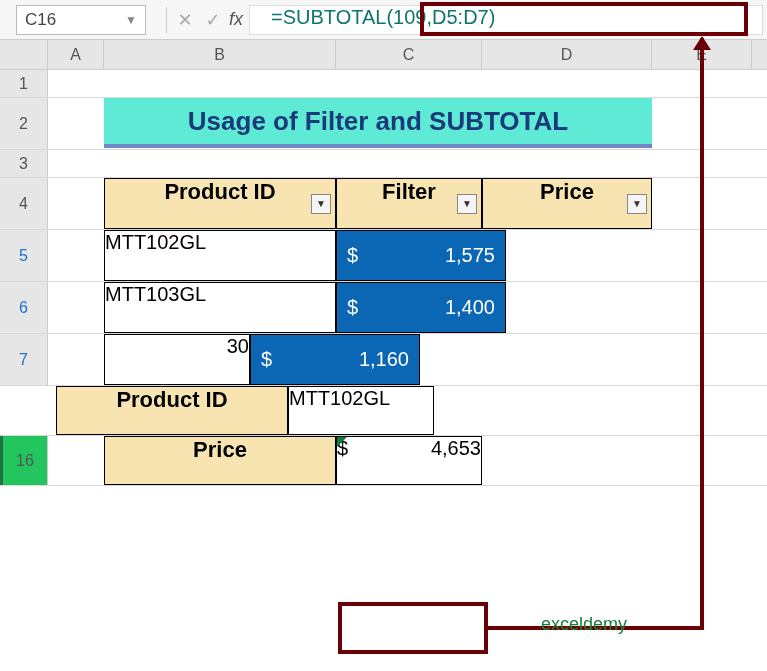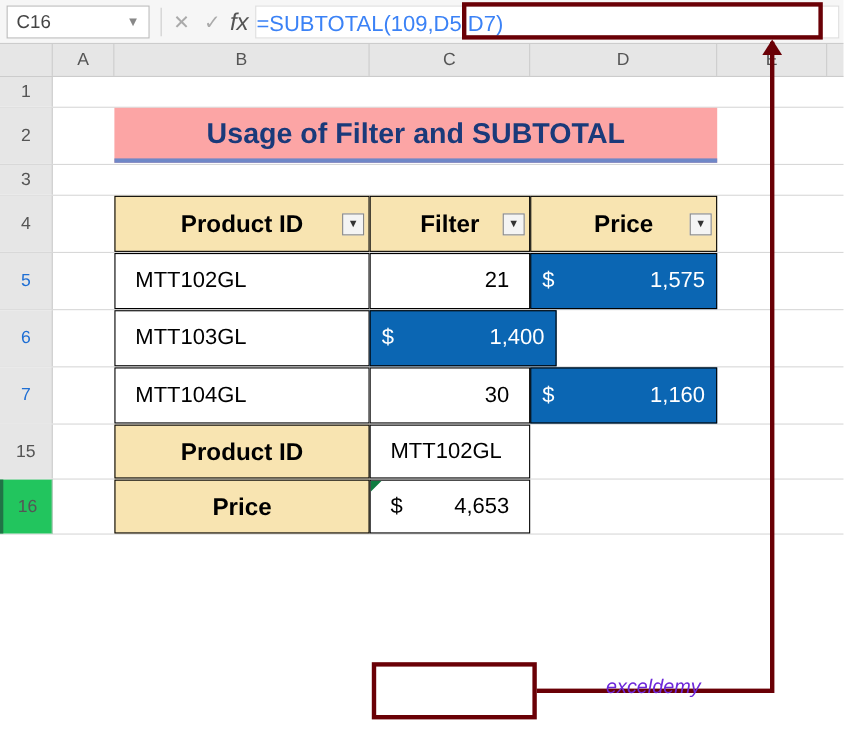--- a/index.html
+++ b/index.html
@@ -15,45 +15,45 @@
   .formula-bar {
     display: flex;
     align-items: center;
     height: 40px;
     border-bottom: 1px solid #ccc;
     background: #f6f6f6;
   }
   .name-box {
     width: 130px;
     height: 30px;
-    margin: 0 6px;
+    margin: 0 16px;
     background: #fff;
     border: 1px solid #bbb;
     display: flex;
     align-items: center;
     padding: 0 8px;
     font-size: 17px;
     color: #444;
   }
   .name-box .chev { margin-left: auto; color: #888; font-size: 12px; }
   .fb-divider { width:1px; height:26px; background:#ccc; margin:0 4px;}
   .fb-btn {
     width: 28px; height: 28px;
     display: flex; align-items: center; justify-content: center;
     color: #aaa; font-size: 18px;
   }
-  .fx-label { font-style: italic; font-size: 22px; color: #555; margin: 0 6px 0 2px; }
+  .fx-label { font-style: italic; font-size: 18px; color: #555; margin: 0 6px 0 2px; }
   .formula-text {
     flex: 1;
     height: 30px;
     display: flex;
-    align-items: flex-end;
-    padding: 0 0;
-    font-size: 20px;
-    color: #3b82f6;
+    align-items: flex-start;
+    padding: 0 21px;
+    font-size: 20px;
+    color: #0f766e;
     background: #fff;
     border: 1px solid #ddd;
     margin-right: 4px;
   }
   .grid-wrap { position: relative; }
   .col-headers {
     display: flex;
     height: 30px;
     background: #e6e6e6;
     border-bottom: 1px solid #ccc;
@@ -74,30 +74,30 @@
   .row-h {
     width: 48px;
     display: flex; align-items: center; justify-content: center;
     font-size: 16px; color: #555;
     border-right: 1px solid #ccc;
     background: #e6e6e6;
   }
   .row-h.sel { background: #22c55e; border-left: 3px solid #217346; }
   .row-h.blue { color: #1f6fd4; }
   .cell {
-    display: flex; align-items: center;
-    font-size: 20px;
-    padding: 0 18px;
+    display: flex; 
+    font-size: 20px;
+    padding: 0 0;
     overflow: hidden;
   }
   .r-short { height: 28px; }
   .r-tall { height: 52px; }
   .r-mid { height: 50px; }
   .title-banner {
-    background: #fca5a5;
+    background: #5eead4;
     color: #1a3a7a;
     font-weight: bold;
     font-size: 26px;
     border-bottom: 4px solid #6f87c7;
     width: 548px;
     display:flex; align-items:center; justify-content:center;
     height: 50px;
   }
   .tbl-hcell {
     background: #f8e4b1;
@@ -179,23 +179,22 @@
   .arrow-head-up {
     position:absolute;
     left: 693px; top: 36px;
     width:0; height:0;
     border-left: 9px solid transparent;
     border-right: 9px solid transparent;
     border-bottom: 14px solid #6a0006;
   }
   .watermark {
     position:absolute;
-    right: 130px; bottom: 36px;
-    color: #6d28d9; font-size: 18px;
-    font-style: italic;
+    right: 140px; bottom: 36px;
+    color: #15803d; font-size: 18px;
     pointer-events:none;
   }
 </style>
 </head>
 <body>
 
 <div class="formula-bar">
   <div class="name-box">
     <span>C16</span>
     <span class="chev">▼</span>
@@ -261,21 +260,20 @@
         <span>Price</span>
         <div class="filter-btn">▼</div>
       </div>
       <div class="cell cE"></div>
     </div>
 
     <div class="row r-tall">
       <div class="row-h blue">5</div>
       <div class="cell cA"></div>
       <div class="cell tbl-cell cB">MTT102GL</div>
-      <div class="cell tbl-cell right cC">21</div>
       <div class="price-cell cD">
         <span class="cur">$</span>
         <span>1,575</span>
       </div>
       <div class="cell cE"></div>
     </div>
 
     <div class="row r-tall">
       <div class="row-h blue">6</div>
       <div class="cell cA"></div>
@@ -283,32 +281,30 @@
       <div class="price-cell cD">
         <span class="cur">$</span>
         <span>1,400</span>
       </div>
       <div class="cell cE"></div>
     </div>
 
     <div class="row r-tall">
       <div class="row-h blue">7</div>
       <div class="cell cA"></div>
-      <div class="cell tbl-cell cB">MTT104GL</div>
       <div class="cell tbl-cell right cC">30</div>
       <div class="price-cell cD">
         <span class="cur">$</span>
         <span>1,160</span>
       </div>
       <div class="cell cE"></div>
     </div>
 
 
     <div class="row r-mid">
-      <div class="row-h">15</div>
       <div class="cell cA"></div>
       <div class="cell lbl-cell cB">Product ID</div>
       <div class="cell val-cell cC">MTT102GL</div>
       <div class="cell cD"></div>
       <div class="cell cE"></div>
     </div>
 
     <div class="row r-mid">
       <div class="row-h sel">16</div>
       <div class="cell cA"></div>

